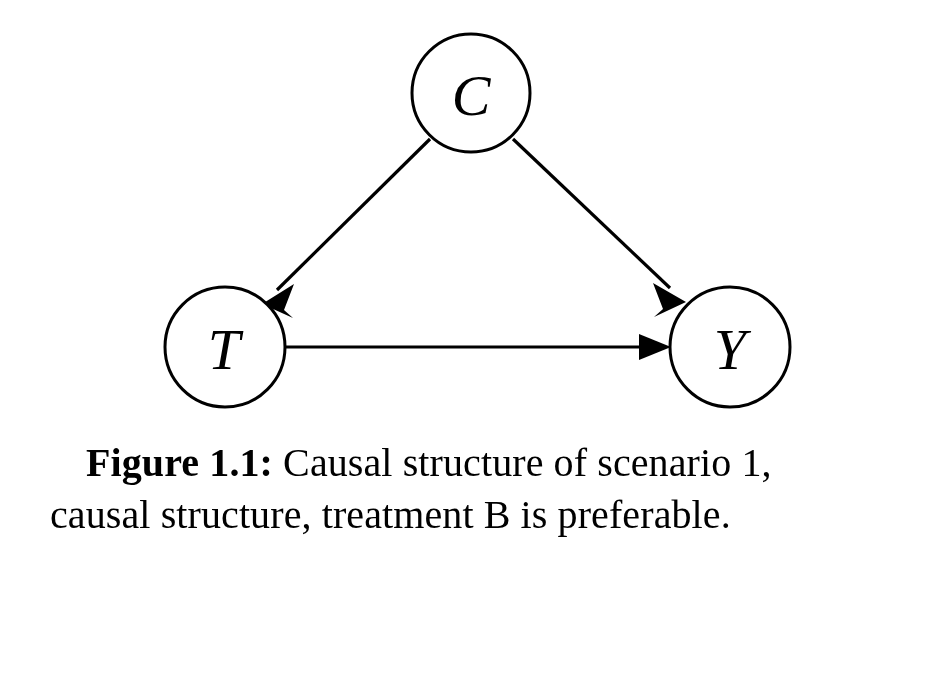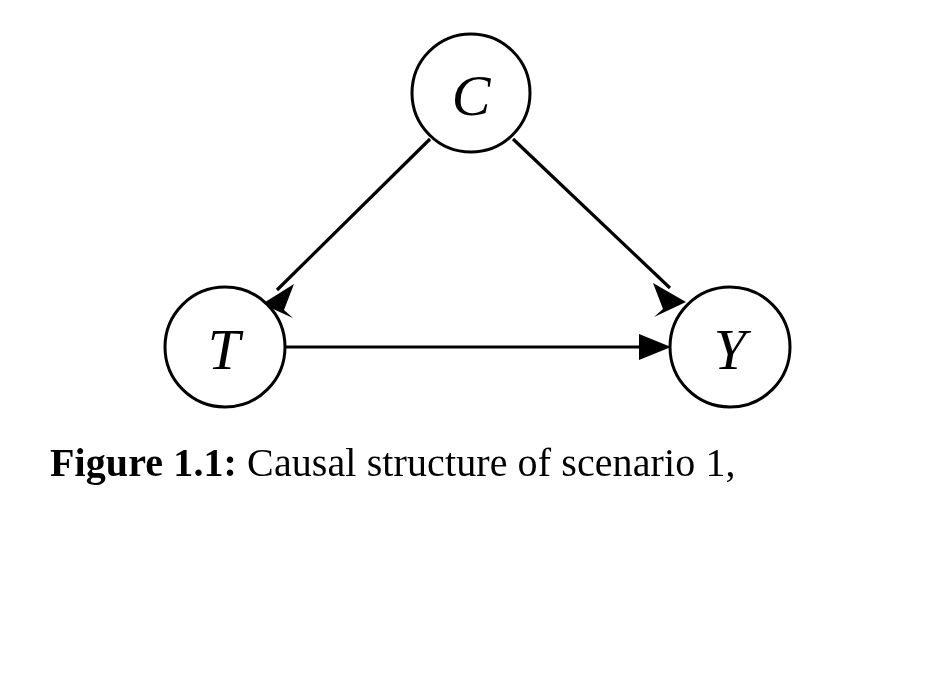--- a/index.html
+++ b/index.html
@@ -68,21 +68,21 @@
     font-size: 40px;
     line-height: 52px;
     letter-spacing: 0.1px;
     color: #000000;
     font-family: "Liberation Serif", "DejaVu Serif", serif;
   }
   #caption .cap-line {
     white-space: nowrap;
     height: 52px;
   }
-  .cap-bold { font-weight: bold; }
+  .cap-bold { font-weight: bold; margin-left: 36px; }
   .cap-var  { font-style: italic; }
 </style>
 </head>
 <body>
 
 <div id="page">
 
   <div id="diagram-area">
     <svg id="dag-svg" viewBox="0 0 942 425" xmlns="http://www.w3.org/2000/svg">
 
@@ -111,15 +111,18 @@
         <circle class="node-circle" cx="730" cy="347" r="60"></circle>
         <text class="node-label" x="730" y="349">Y</text>
       </g>
     </svg>
   </div>
 
   <div id="caption">
     <div class="cap-line">
       <span class="cap-bold">Figure 1.1:</span><span> Causal structure of scenario 1,</span>
     </div>
+    <div class="cap-line">
+      <span>causal structure, treatment B is preferable.</span>
+    </div>
   </div>
 
 </div>
 
 </body></html>

